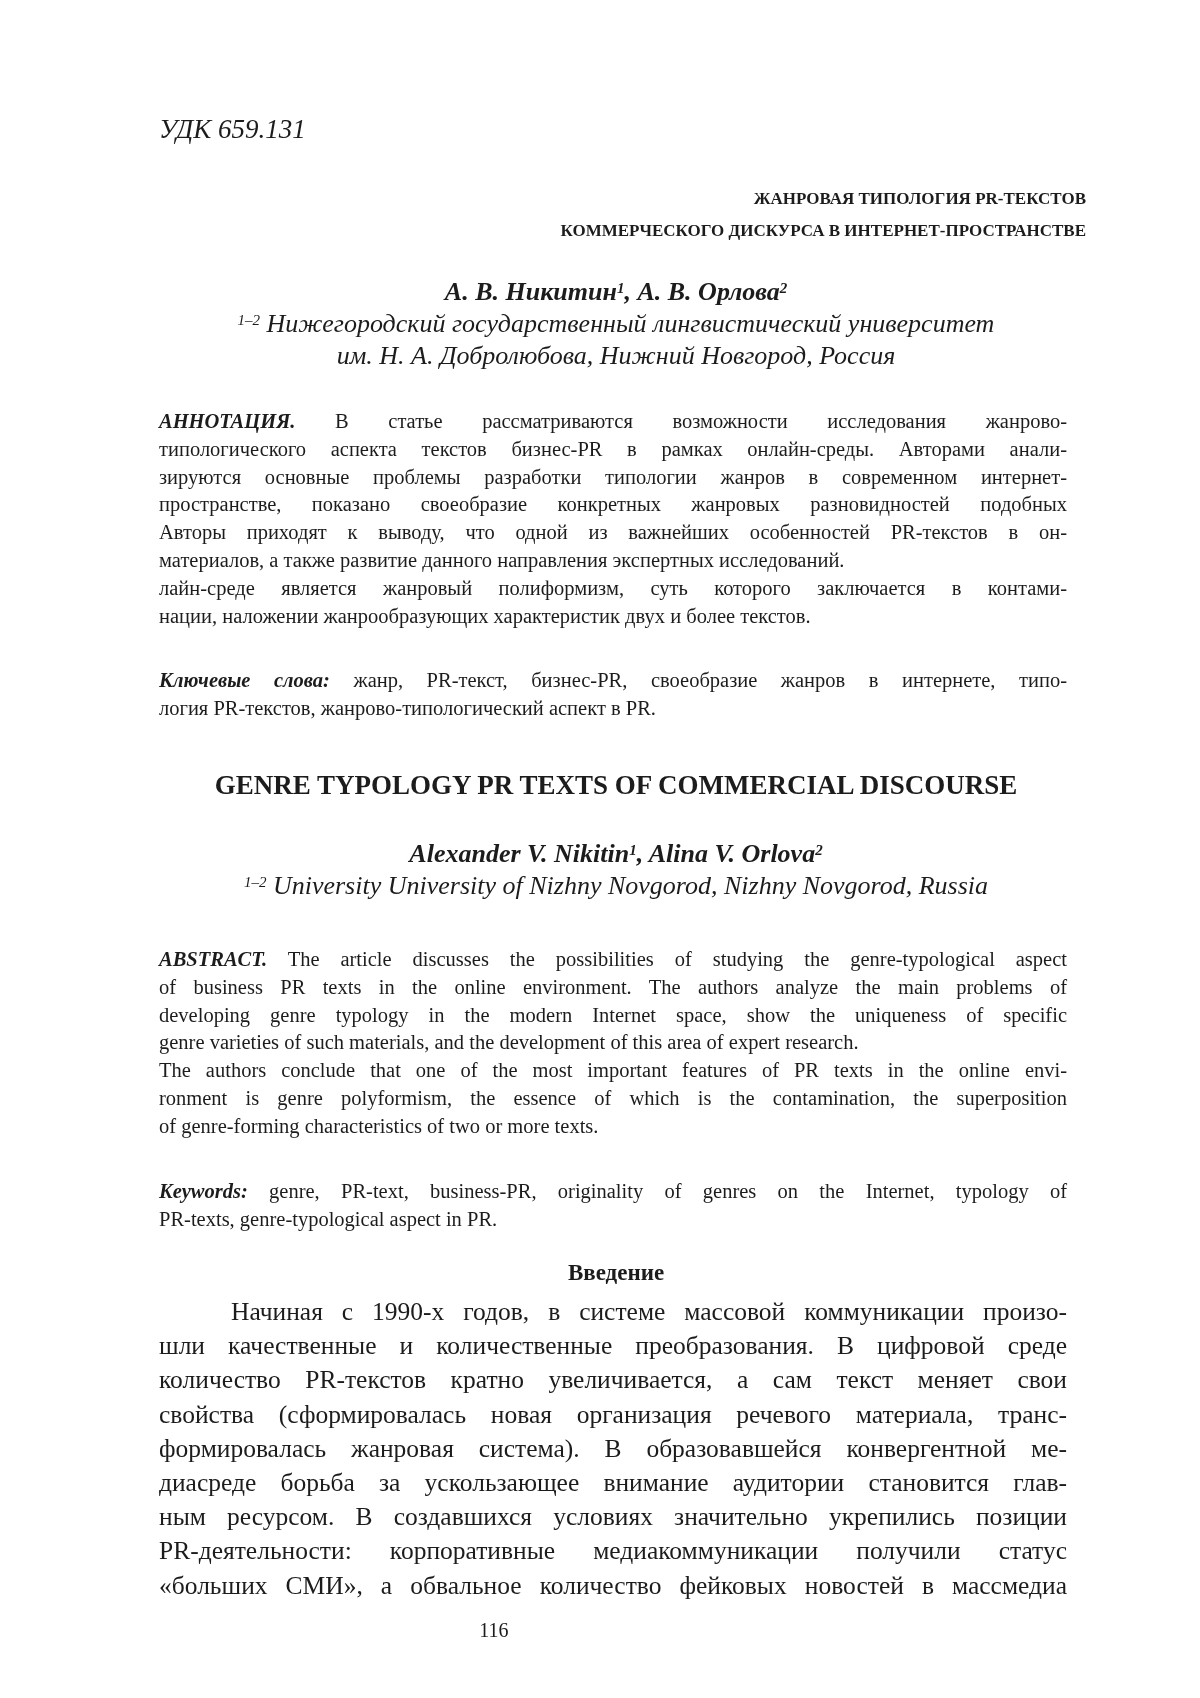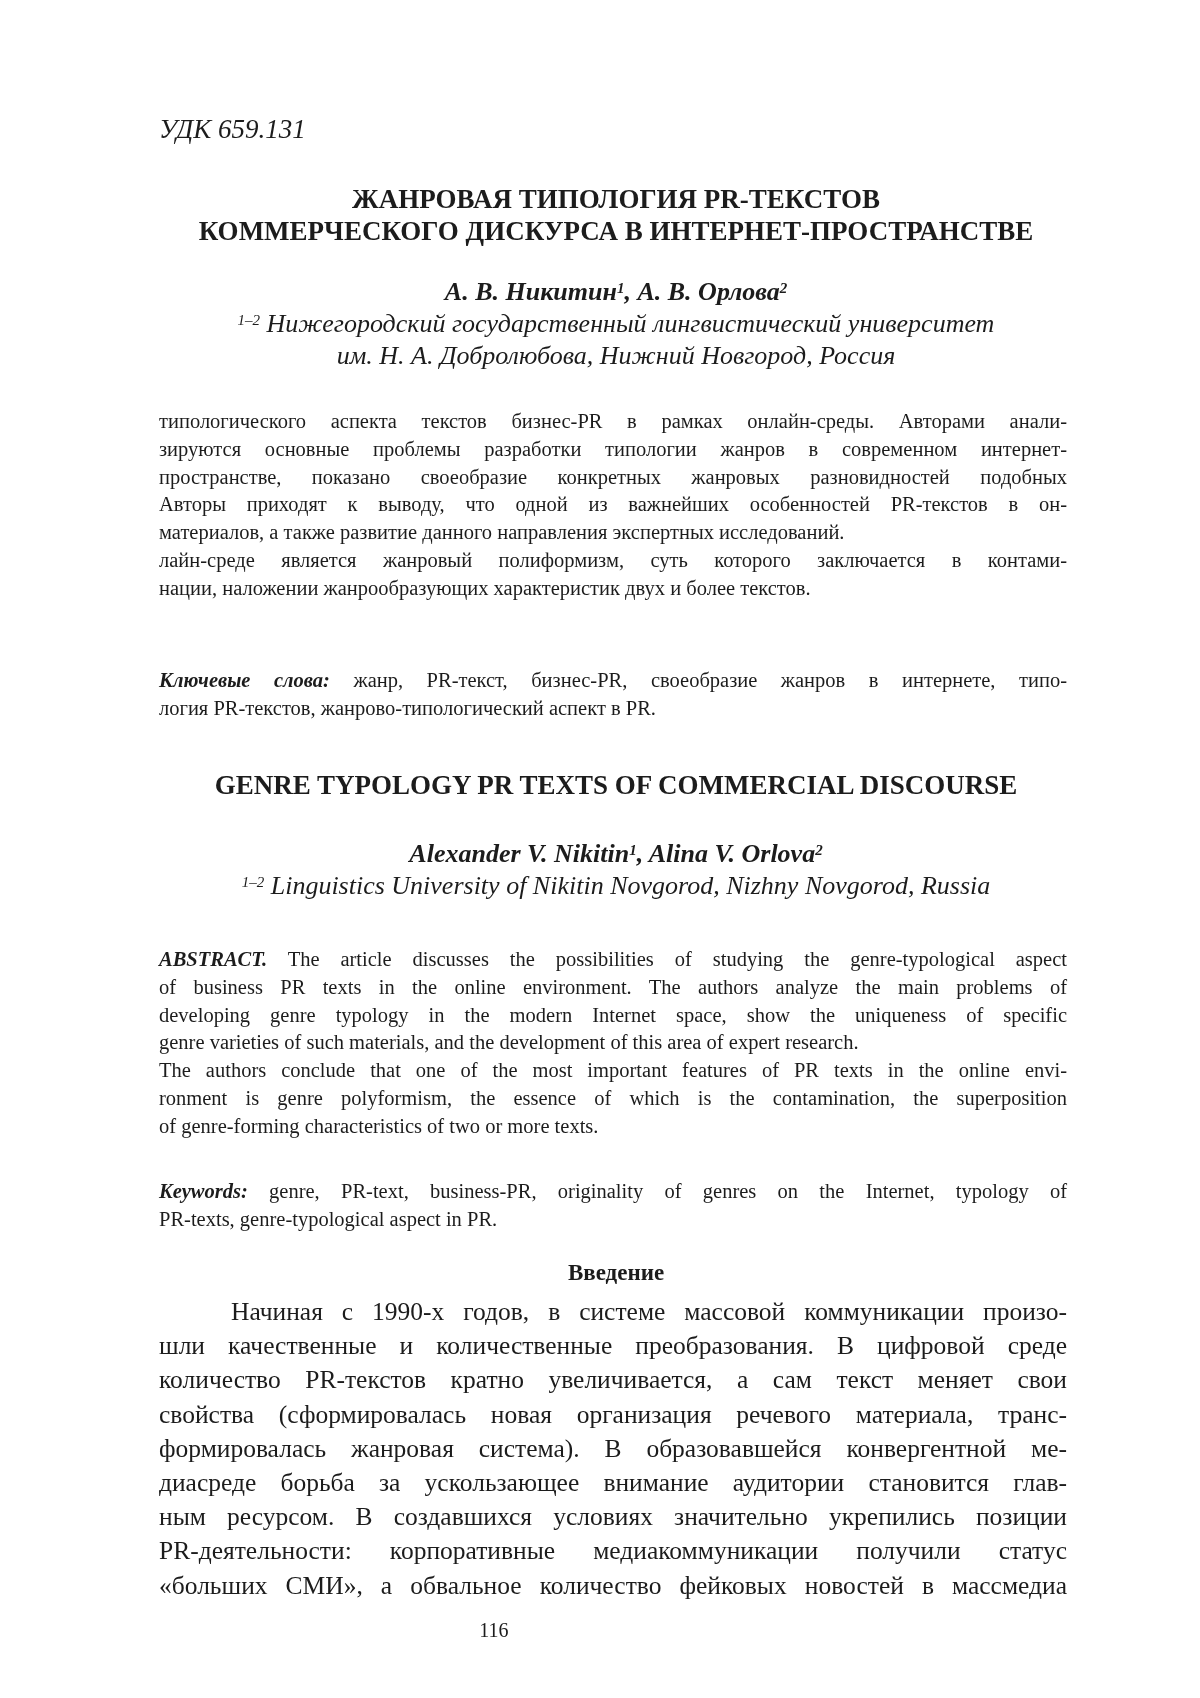--- a/index.html
+++ b/index.html
@@ -6,21 +6,21 @@
     body {
       width: 1200px; height: 1698px; position: relative; overflow: hidden;
       font-family: "Liberation Serif", "DejaVu Serif", serif;
       color: #1c1c1c;
     }
     .page { position: absolute; left: 16px; top: 0; width: 1200px; height: 1698px; }
 
     .udk { position: absolute; left: 143px; top: 114px; font-style: italic; font-size: 27px; }
 
     .title-block { position: absolute; left: 130px; width: 940px; text-align: center; font-weight: bold; }
-    .ru-title { top: 183px; font-size: 27px; line-height: 32px; }
+    .ru-title { top: 183px; font-size: 17px; line-height: 32px; text-align: right; }
     .en-title { top: 746px; font-size: 27px; line-height: 32px; margin-top: 23px; }
 
     .authors { position: absolute; left: 130px; width: 940px; text-align: center; font-style: italic; }
     .ru-authors { top: 276px; font-size: 26px; font-weight: bold; line-height: 32px; }
     .ru-affil { top: 308px; font-size: 26px; line-height: 32px; font-weight: normal; }
     .en-authors { top: 838px; font-size: 26px; font-weight: bold; line-height: 32px; font-style: italic; }
     .en-affil { top: 870px; font-size: 26px; line-height: 32px; font-weight: normal; }
     sup { font-size: 15px; position: relative; top: -4px; vertical-align: top; }
 
     .block { position: absolute; left: 143px; width: 908px; font-size: 20.5px; }
@@ -55,20 +55,21 @@
 
   <div class="authors ru-authors">
     <span>А. В. Никитин</span><sup>1</sup><span>, </span><span>А. В. Орлова</span><sup>2</sup>
   </div>
   <div class="authors ru-affil">
     <div><sup>1–2</sup> <span>Нижегородский государственный лингвистический университет</span></div>
     <div>им. Н. А. Добролюбова, Нижний Новгород, Россия</div>
   </div>
 
   <div class="block annot">
+    <span class="line"><span class="lbl">АННОТАЦИЯ.</span><span> В статье рассматриваются возможности исследования жанрово-</span></span>
     <span class="line">типологического аспекта текстов бизнес-PR в рамках онлайн-среды. Авторами анали-</span>
     <span class="line">зируются основные проблемы разработки типологии жанров в современном интернет-</span>
     <span class="line">пространстве, показано своеобразие конкретных жанровых разновидностей подобных</span>
     <span class="line">Авторы приходят к выводу, что одной из важнейших особенностей PR-текстов в он-</span>
     <span class="line last">материалов, а также развитие данного направления экспертных исследований.</span>
     <span class="line">лайн-среде является жанровый полиформизм, суть которого заключается в контами-</span>
     <span class="line last">нации, наложении жанрообразующих характеристик двух и более текстов.</span>
   </div>
 
   <div class="block kw-ru">
@@ -77,21 +78,21 @@
   </div>
 
   <div class="title-block en-title">
     <div>GENRE TYPOLOGY PR TEXTS OF COMMERCIAL DISCOURSE</div>
   </div>
 
   <div class="authors en-authors">
     <span>Alexander V. Nikitin</span><sup>1</sup><span>, </span><span>Alina V. Orlova</span><sup>2</sup>
   </div>
   <div class="authors en-affil">
-    <sup>1–2</sup> <span>Linguistics University of Nikitin Novgorod, Nizhny Novgorod, Russia</span>
+    <sup>1–2</sup> <span>University University of Nizhny Novgorod, Nizhny Novgorod, Russia</span>
   </div>
 
   <div class="block abstract">
     <span class="line"><span class="lbl">ABSTRACT.</span><span> The article discusses the possibilities of studying the genre-typological aspect</span></span>
     <span class="line">of business PR texts in the online environment. The authors analyze the main problems of</span>
     <span class="line">developing genre typology in the modern Internet space, show the uniqueness of specific</span>
     <span class="line last">genre varieties of such materials, and the development of this area of expert research.</span>
     <span class="line">The authors conclude that one of the most important features of PR texts in the online envi-</span>
     <span class="line">ronment is genre polyformism, the essence of which is the contamination, the superposition</span>
     <span class="line last">of genre-forming characteristics of two or more texts.</span>

